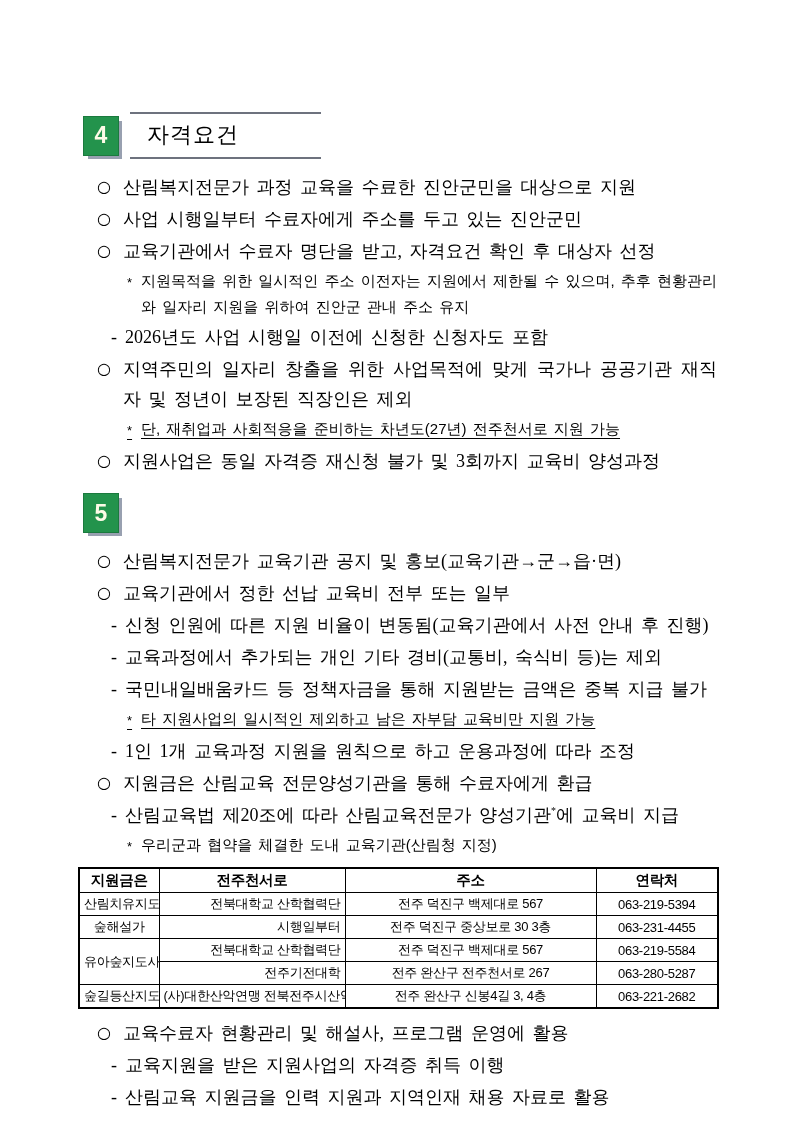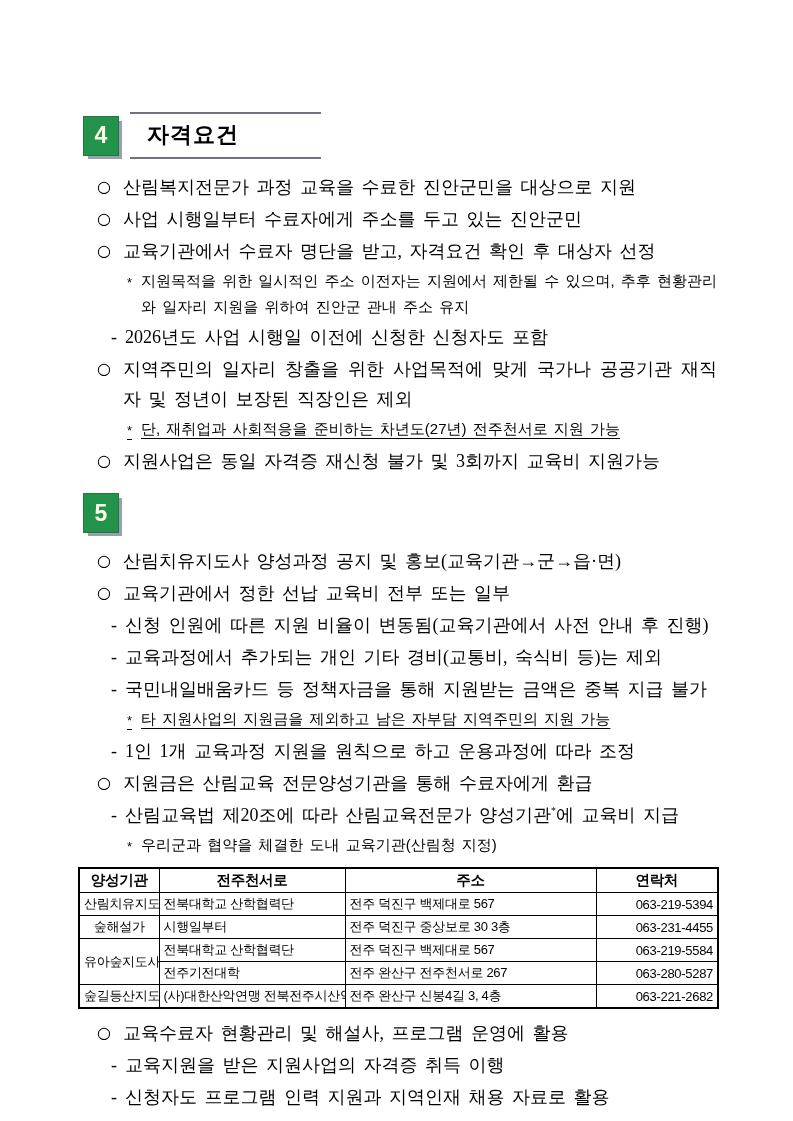--- a/index.html
+++ b/index.html
@@ -31,21 +31,21 @@
     font-weight:bold;font-size:23px;color:#fdfbe7;
   }
   .title-wrap{
     margin-left:11px;width:191px;
     border-top:2px solid var(--rule);
     border-bottom:2px solid var(--rule);
     padding:6px 0 7px 17px;
   }
   .sec-title{
     font-family:"Liberation Sans","DejaVu Sans",sans-serif;
-    font-weight:bold;font-size:22px;letter-spacing:1px;color:#000;
+    font-weight:normal;font-size:22px;letter-spacing:1px;color:#000;
   }
   
   .line{display:flex;margin-bottom:2px;}
   .line .txt{text-align:justify;flex:1;}
   .bullet{margin-left:19px;font-size:18px;line-height:30px;word-spacing:3px;}
   .bullet .marker{width:26px;flex:0 0 26px;font-family:"DejaVu Sans",sans-serif;font-size:16px;}
   .dash{margin-left:33px;font-size:18px;line-height:30px;word-spacing:3px;}
   .dash .marker{width:14px;flex:0 0 14px;}
   .note{
     margin-left:49px;font-size:15px;line-height:26px;word-spacing:2px;
@@ -64,23 +64,23 @@
   table.org th,table.org td{
     border:1px solid #000;
     padding:2px 4px;
     letter-spacing:-0.3px;
     overflow:hidden;white-space:nowrap;
   }
   table.org{border:2px solid #000;}
   table.org th{font-size:14.5px;font-weight:bold;text-align:center;height:24px;}
   table.org td{font-size:13px;height:22px;}
   td.c-field{text-align:center;letter-spacing:-0.8px;}
-  td.c-org{text-align:left;font-size:13.5px;}
-  td.c-addr{text-align:left;font-size:13.5px;letter-spacing:-0.6px;}
-  td.c-tel{text-align:right;}
+  td.c-org{text-align:right;font-size:13.5px;}
+  td.c-addr{text-align:center;font-size:13.5px;letter-spacing:-0.6px;}
+  td.c-tel{text-align:center;}
 </style>
 </head>
 <body>
 
 <div class="page">
 
   <div class="sec-header">
     <div class="num-box">
       <span>4</span>
     </div>
@@ -112,52 +112,52 @@
   <div class="line bullet">
     <span class="marker">○</span>
     <span class="txt">지역주민의 일자리 창출을 위한 사업목적에 맞게 국가나 공공기관 재직자 및 정년이 보장된 직장인은 제외</span>
   </div>
   <div class="line note note-u">
     <span class="marker">*</span>
     <span class="txt">단, 재취업과 사회적응을 준비하는 차년도(27년) 전주천서로 지원 가능</span>
   </div>
   <div class="line bullet">
     <span class="marker">○</span>
-    <span class="txt">지원사업은 동일 자격증 재신청 불가 및 3회까지 교육비 지원가능</span>
+    <span class="txt">지원사업은 동일 자격증 재신청 불가 및 3회까지 교육비 양성과정</span>
   </div>
 
   <div class="sec-header gap-lg">
     <div class="num-box">
       <span>5</span>
     </div>
   </div>
 
   <div class="line bullet">
     <span class="marker">○</span>
-    <span class="txt">산림치유지도사 양성과정 공지 및 홍보(교육기관→군→읍·면)</span>
+    <span class="txt">산림복지전문가 교육기관 공지 및 홍보(교육기관→군→읍·면)</span>
   </div>
   <div class="line bullet">
     <span class="marker">○</span>
     <span class="txt">교육기관에서 정한 선납 교육비 전부 또는 일부</span>
   </div>
   <div class="line dash">
     <span class="marker">-</span>
     <span class="txt">신청 인원에 따른 지원 비율이 변동됨(교육기관에서 사전 안내 후 진행)</span>
   </div>
   <div class="line dash">
     <span class="marker">-</span>
     <span class="txt">교육과정에서 추가되는 개인 기타 경비(교통비, 숙식비 등)는 제외</span>
   </div>
   <div class="line dash">
     <span class="marker">-</span>
     <span class="txt">국민내일배움카드 등 정책자금을 통해 지원받는 금액은 중복 지급 불가</span>
   </div>
   <div class="line note note-u">
     <span class="marker">*</span>
-    <span class="txt">타 지원사업의 지원금을 제외하고 남은 자부담 지역주민의 지원 가능</span>
+    <span class="txt">타 지원사업의 일시적인 제외하고 남은 자부담 교육비만 지원 가능</span>
   </div>
   <div class="line dash">
     <span class="marker">-</span>
     <span class="txt">1인 1개 교육과정 지원을 원칙으로 하고 운용과정에 따라 조정</span>
   </div>
   <div class="line bullet">
     <span class="marker">○</span>
     <span class="txt">지원금은 산림교육 전문양성기관을 통해 수료자에게 환급</span>
   </div>
   <div class="line dash">
@@ -171,21 +171,21 @@
 
   <table class="org">
     <colgroup>
       <col style="width:80px">
         <col style="width:186px">
         <col style="width:251px">
         <col style="width:122px">
     </colgroup>
     <thead>
       <tr>
-        <th>양성기관</th>
+        <th>지원금은</th>
         <th>전주천서로</th>
         <th>주소</th>
         <th>연락처</th>
       </tr>
     </thead>
     <tbody>
       <tr>
         <td class="c-field">산림치유지도사</td>
         <td class="c-org">전북대학교 산학협력단</td>
         <td class="c-addr">전주 덕진구 백제대로 567</td>
@@ -220,16 +220,16 @@
   <div class="line bullet">
     <span class="marker">○</span>
     <span class="txt">교육수료자 현황관리 및 해설사, 프로그램 운영에 활용</span>
   </div>
   <div class="line dash">
     <span class="marker">-</span>
     <span class="txt">교육지원을 받은 지원사업의 자격증 취득 이행</span>
   </div>
   <div class="line dash">
     <span class="marker">-</span>
-    <span class="txt">신청자도 프로그램 인력 지원과 지역인재 채용 자료로 활용</span>
+    <span class="txt">산림교육 지원금을 인력 지원과 지역인재 채용 자료로 활용</span>
   </div>
 
 </div>
 
 </body></html>

